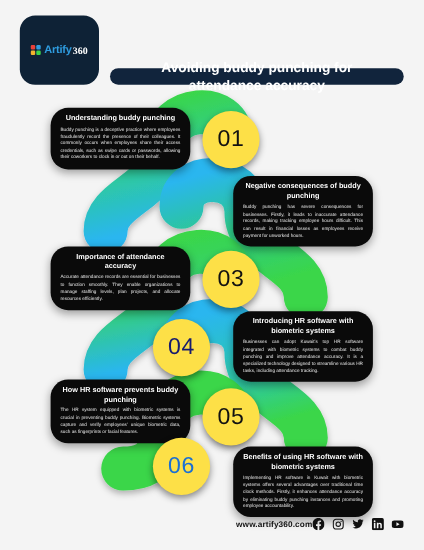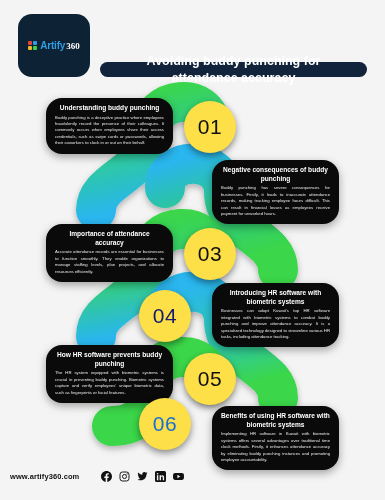--- a/index.html
+++ b/index.html
@@ -72,21 +72,21 @@
     text-align:center;line-height:1.32;
   }
   .card p{
     margin:0;color:#e9e9e9;font-size:4.25px;line-height:1.5;
     text-align:justify;
   }
 
   
   .footer{
     position:absolute;left:10px;right:18px;bottom:16px;height:16px;
-    display:flex;align-items:center;justify-content:flex-start;gap:22px;
+    display:flex;align-items:center;justify-content:flex-end;
   }
   .site{font-size:7.5px;font-weight:bold;color:#111111;letter-spacing:.1px;}
   .socials{display:flex;align-items:center;gap:7px;}
   .socials svg{display:block;}
 </style>
 </head>
 <body>
 
 <div class="page">
 

